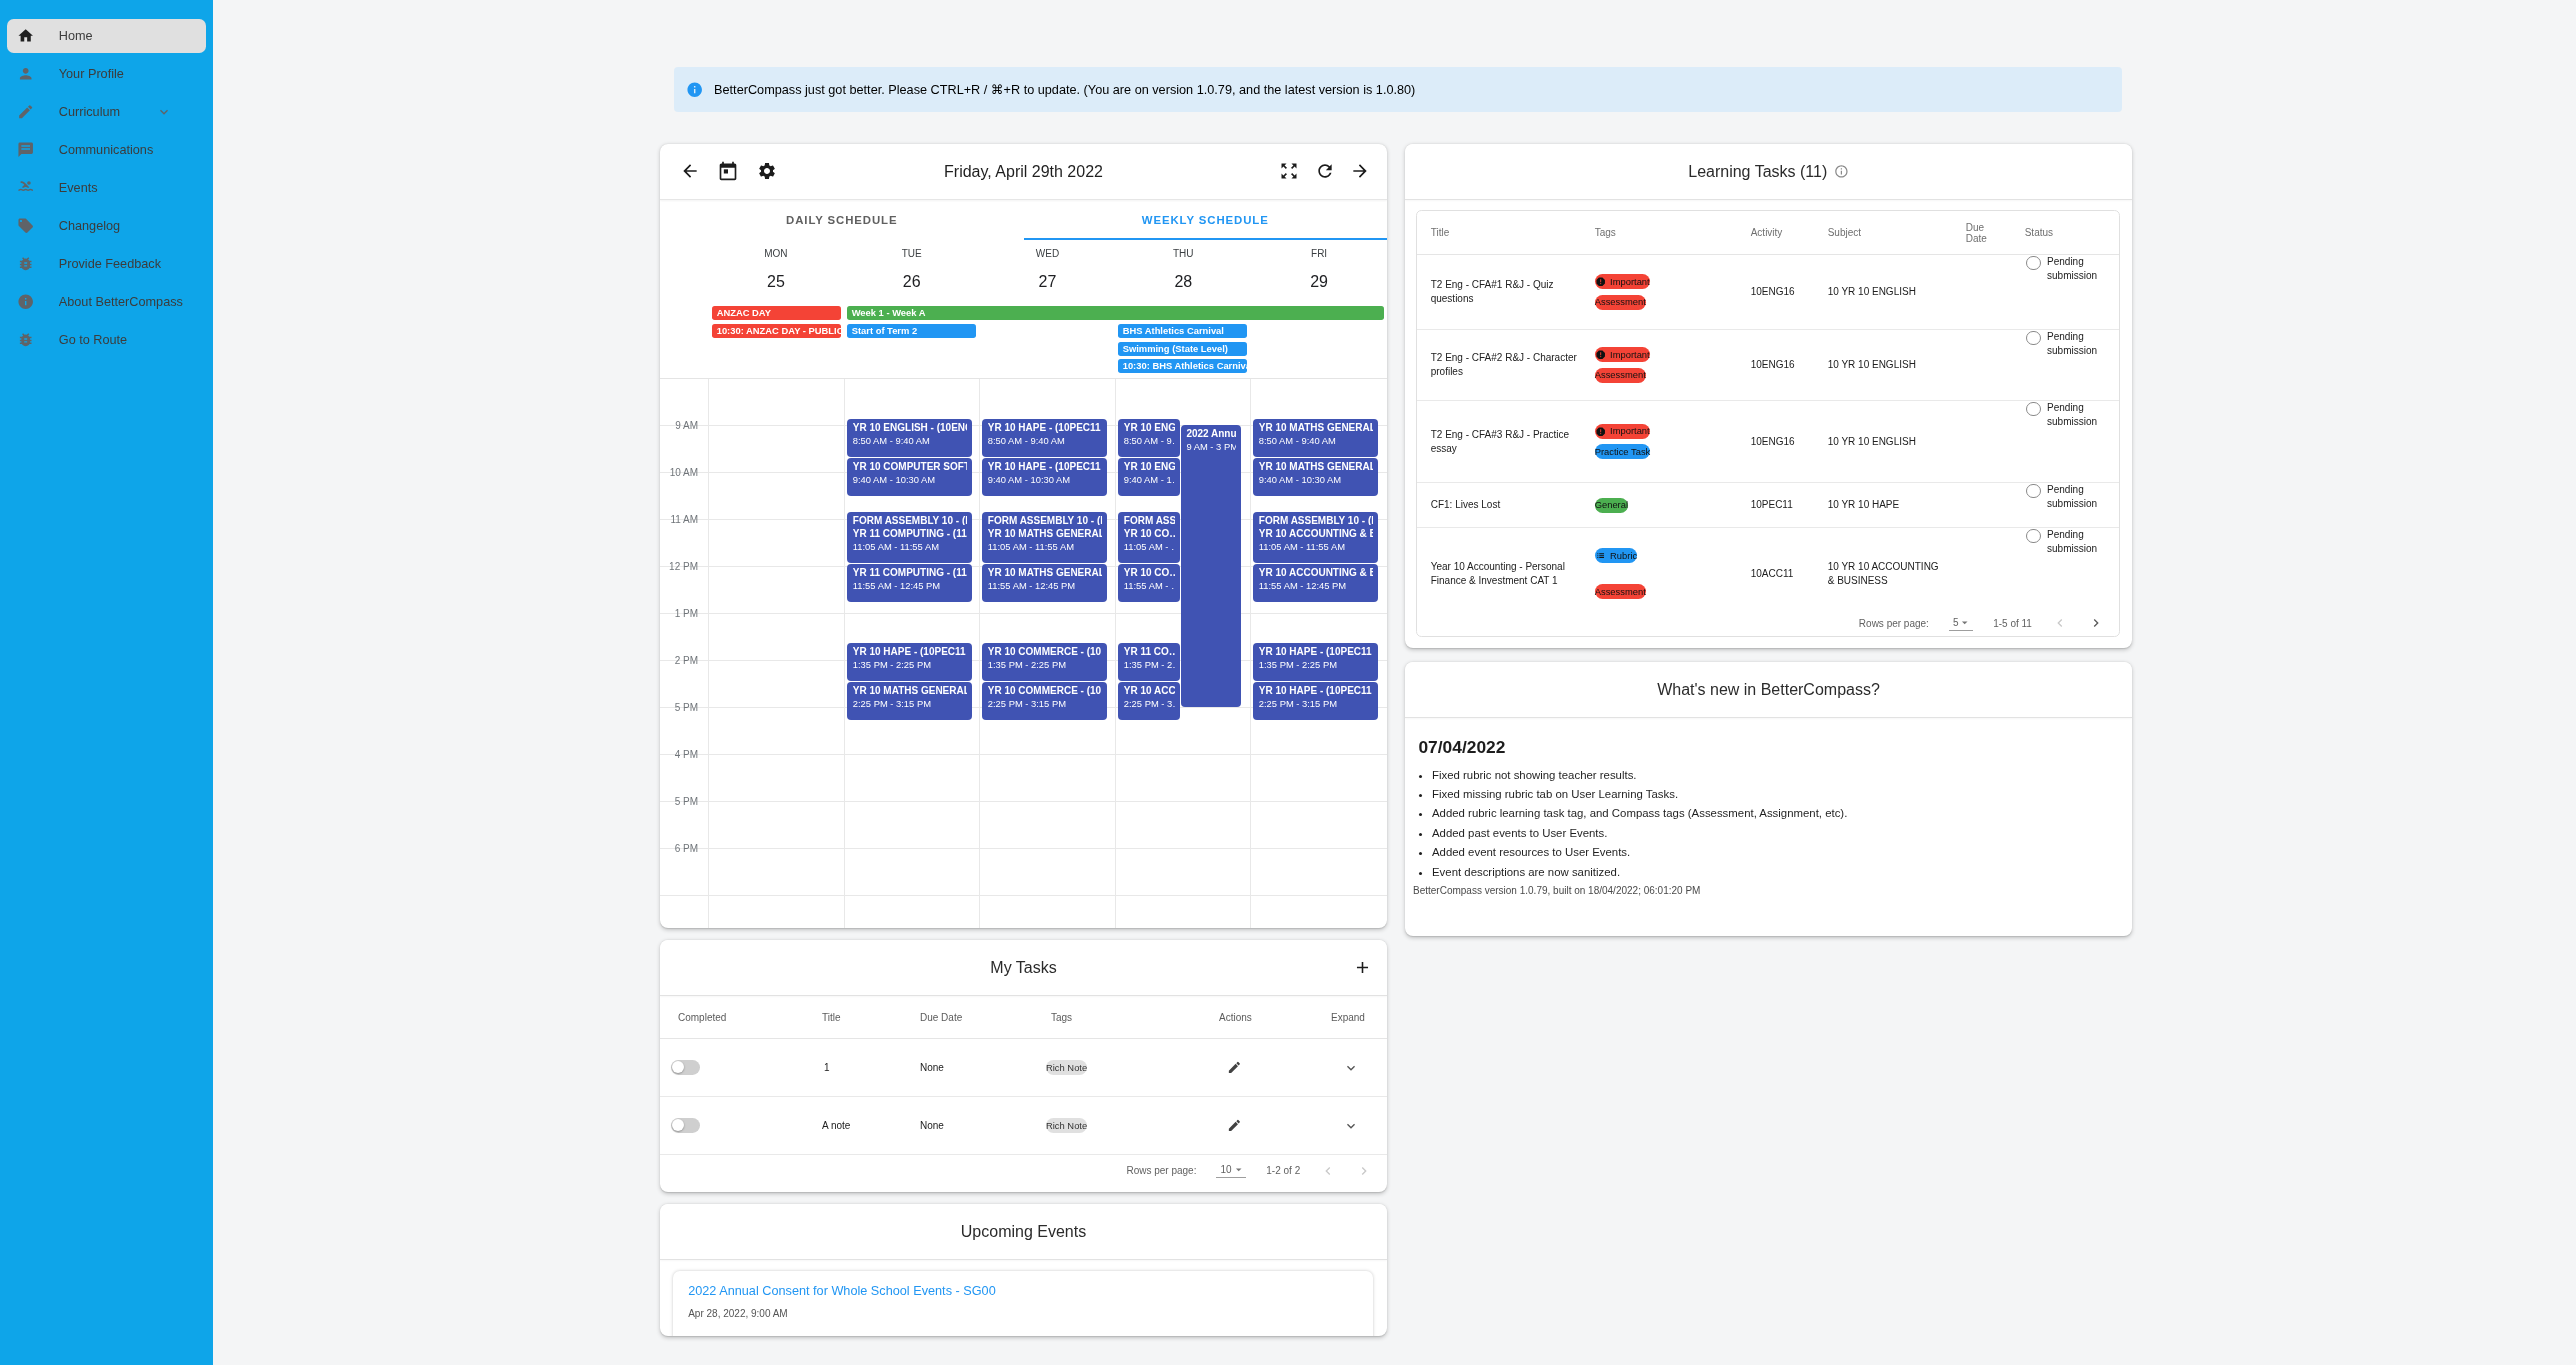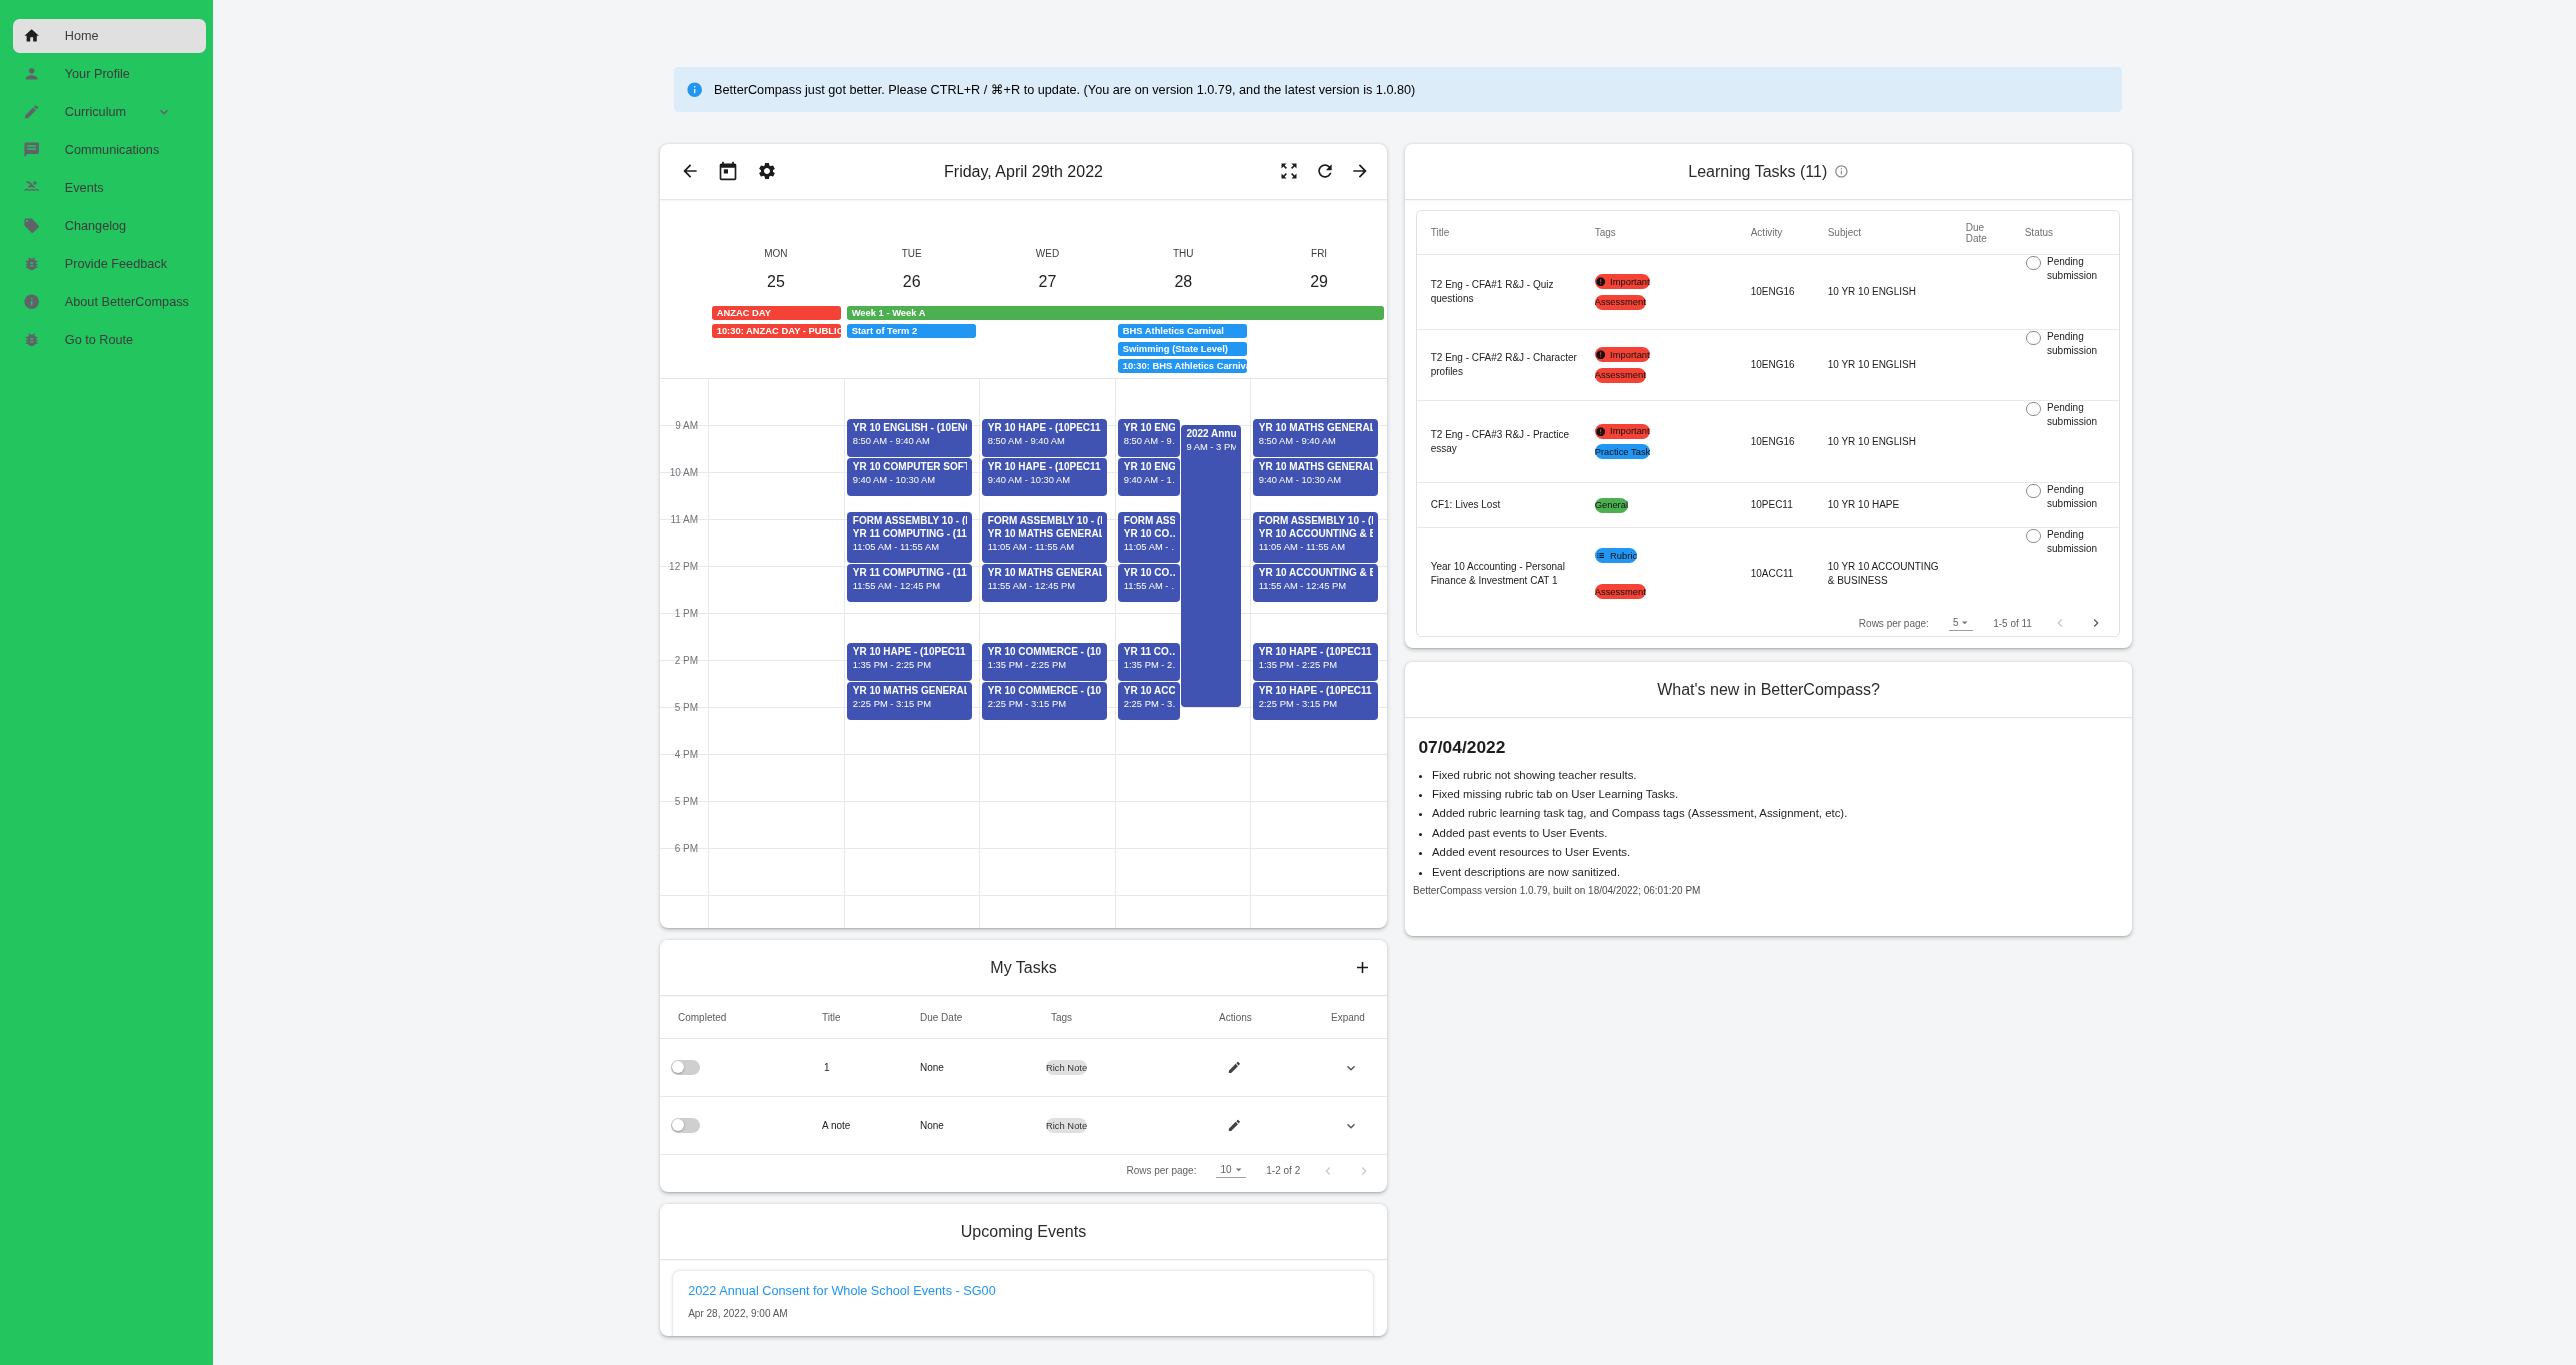--- a/index.html
+++ b/index.html
@@ -1,20 +1,20 @@
 <!DOCTYPE html>
 <html style="font-size:10.7px"><head>
 <meta charset="utf-8">
 <style>
   html,body{margin:0;padding:0;}
   body{width:2576px;height:1365px;background:#f4f5f6;font-family:"Liberation Sans",sans-serif;position:relative;overflow:hidden;color:#212121;}
   #app{position:absolute;inset:0;}
 
   
-  .sidebar{position:absolute;left:0;top:0;width:213px;height:100%;background:#22c55e;padding-top:19px;box-sizing:border-box;z-index:6;padding-left:6px;}
+  .sidebar{position:absolute;left:0;top:0;width:213px;height:100%;background:#0ea5e9;padding-top:19px;box-sizing:border-box;z-index:6;}
   .side-item{display:flex;align-items:center;height:34px;margin:0 6.7px 4px 6.7px;border-radius:6.7px;padding:0 10.7px;color:#3c3c3c;font-size:12.7px;cursor:pointer;}
   .side-item.selected{background:#e0e0e0;}
   .side-item svg{width:17.4px;height:17.4px;margin-right:24px;fill:#5f6368;flex:0 0 auto;}
   .side-item.selected svg{fill:#1f1f1f;}
   .side-item .lbl{flex:1;white-space:nowrap;}
   .side-item .chev{width:16px;height:16px;fill:#5f6368;}
 
   
   .topbar{position:absolute;left:213px;top:0;right:0;height:52px;background:#fbfbfb;border-bottom:0.7px solid #d6d6d6;box-shadow:0 1.3px 3.4px rgba(0,0,0,.12);display:flex;align-items:center;z-index:5;}
   .logo{margin-left:9.4px;font-size:18px;font-weight:bold;color:#2196f3;}
@@ -198,20 +198,24 @@
       <svg class="cal-ico" style="left:619px" viewBox="0 0 24 24">
           <path d="M15 3l2.3 2.3-2.89 2.87 1.42 1.42L18.7 6.7 21 9V3zM3 9l2.3-2.3 2.87 2.89 1.42-1.42L6.7 5.3 9 3H3zm6 12-2.3-2.3 2.89-2.87-1.42-1.42L5.3 17.3 3 15v6zm12-6-2.3 2.3-2.87-2.89-1.42 1.42 2.89 2.87L15 21h6z"></path>
         </svg>
       <svg class="cal-ico" style="left:655px" viewBox="0 0 24 24">
           <path d="M17.65 6.35C16.2 4.9 14.21 4 12 4c-4.42 0-7.99 3.58-7.99 8s3.57 8 7.99 8c3.73 0 6.84-2.55 7.73-6h-2.08c-.82 2.33-3.04 4-5.65 4-3.31 0-6-2.69-6-6s2.69-6 6-6c1.66 0 3.14.69 4.22 1.78L13 11h7V4l-2.35 2.35z"></path>
         </svg>
       <svg class="cal-ico" style="left:690px" viewBox="0 0 24 24">
           <path d="M12 4l-1.41 1.41L16.17 11H4v2h12.17l-5.58 5.59L12 20l8-8z"></path>
         </svg>
     </div>
+    <div class="cal-tabs">
+      <div class="cal-tab">DAILY SCHEDULE</div>
+      <div class="cal-tab active">WEEKLY SCHEDULE</div>
+    </div>
     <div class="cal-daynames">
       <div>MON</div>
       <div>TUE</div>
       <div>WED</div>
       <div>THU</div>
       <div>FRI</div>
     </div>
     <div class="cal-dates">
       <div>25</div>
       <div>26</div>

